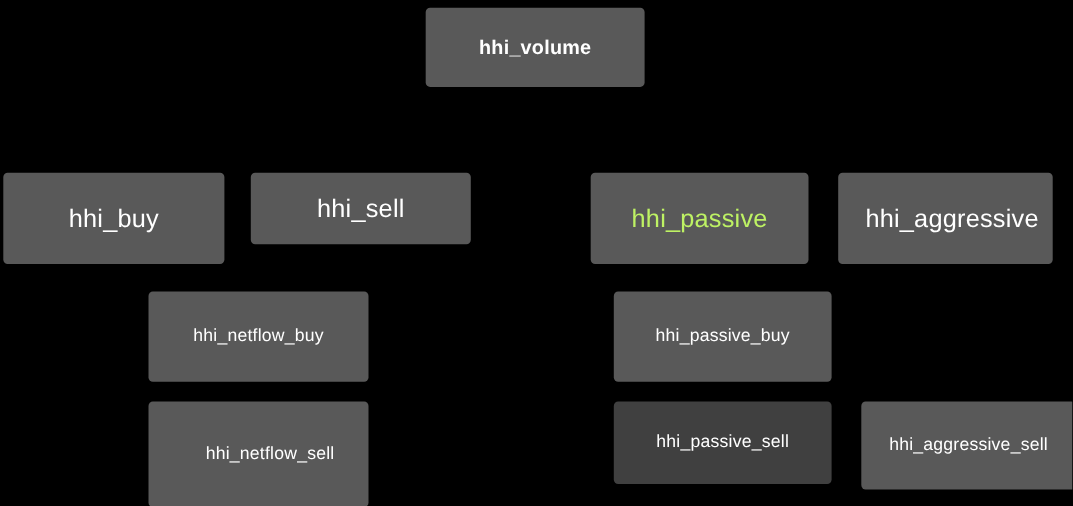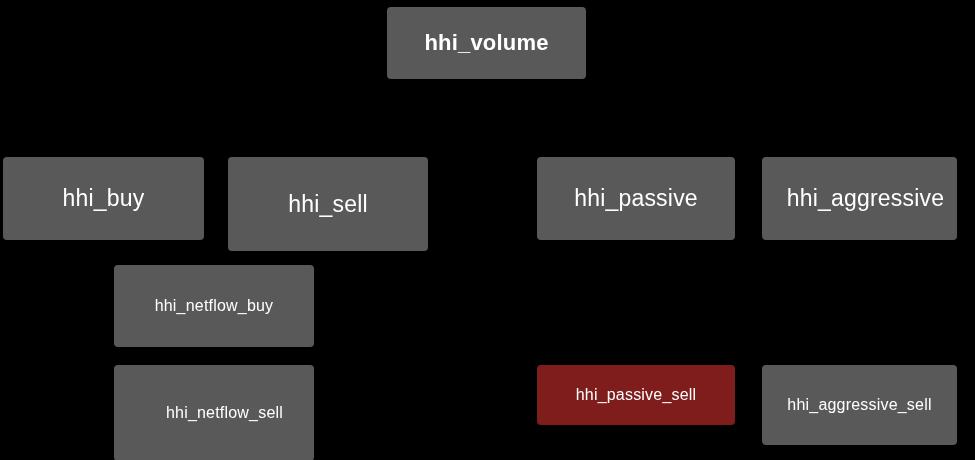--- a/index.html
+++ b/index.html
@@ -25,56 +25,60 @@
     display: flex;
     align-items: center;
     justify-content: center;
     text-align: center;
     box-sizing: border-box;
     line-height: 1.15;
     letter-spacing: 0.2px;
     -webkit-font-smoothing: antialiased;
   }
   .level-root {
-    font-size: 22px;
+    font-size: 18px;
     font-weight: bold;
   }
   .level-main {
     font-size: 23px;
     font-weight: normal;
   }
   .level-leaf {
     font-size: 16px;
     font-weight: normal;
+    margin-left: 21px;
   }
 </style>
 </head>
 <body>
 
 <div id="canvas" style="background: rgb(0, 0, 0);">
     <div class="node level-root" style="left: 387px; top: 7px; width: 199px; height: 72px; background: rgb(89, 89, 89); color: rgb(255, 255, 255);">
       <span>hhi_volume</span>
     </div>
     <div class="node level-main" style="left: 3px; top: 157px; width: 201px; height: 83px; background: rgb(89, 89, 89); color: rgb(255, 255, 255);">
       <span>hhi_buy</span>
     </div>
-    <div class="node level-main" style="left: 228px; top: 157px; width: 200px; height: 94px; background: rgb(89, 89, 89); color: rgb(255, 255, 255);">
+    <div class="node level-main" style="left: 228px; top: 157px; width: 200px; height: 65px; background: rgb(89, 89, 89); color: rgb(255, 255, 255);">
       <span>hhi_sell</span>
     </div>
-    <div class="node level-main" style="left: 537px; top: 157px; width: 198px; height: 83px; background: rgb(89, 89, 89); color: #ffffff;">
+    <div class="node level-main" style="left: 537px; top: 157px; width: 198px; height: 83px; background: rgb(89, 89, 89); color: #bef264;">
       <span>hhi_passive</span>
     </div>
     <div class="node level-main" style="left: 762px; top: 157px; width: 195px; height: 83px; background: rgb(89, 89, 89); color: rgb(255, 255, 255); padding-left: 12px;">
       <span>hhi_aggressive</span>
     </div>
     <div class="node level-leaf" style="left: 114px; top: 265px; width: 200px; height: 82px; background: rgb(89, 89, 89); color: rgb(255, 255, 255);">
       <span>hhi_netflow_buy</span>
     </div>
+    <div class="node level-leaf" style="left: 537px; top: 265px; width: 198px; height: 82px; background: rgb(89, 89, 89); color: rgb(255, 255, 255);">
+      <span>hhi_passive_buy</span>
+    </div>
     <div class="node level-leaf" style="left: 114px; top: 365px; width: 200px; height: 96px; background: rgb(89, 89, 89); color: rgb(255, 255, 255); padding-left: 21px;">
       <span>hhi_netflow_sell</span>
     </div>
-    <div class="node level-leaf" style="left: 537px; top: 365px; width: 198px; height: 60px; background: #7f1d1d; color: rgb(255, 255, 255);">
+    <div class="node level-leaf" style="left: 537px; top: 365px; width: 198px; height: 75px; background: #404040; color: rgb(255, 255, 255);">
       <span>hhi_passive_sell</span>
     </div>
     <div class="node level-leaf" style="left: 762px; top: 365px; width: 195px; height: 80px; background: rgb(89, 89, 89); color: rgb(255, 255, 255); justify-content: center;">
       <span>hhi_aggressive_sell</span>
     </div>
   </div>
 
 </body></html>

